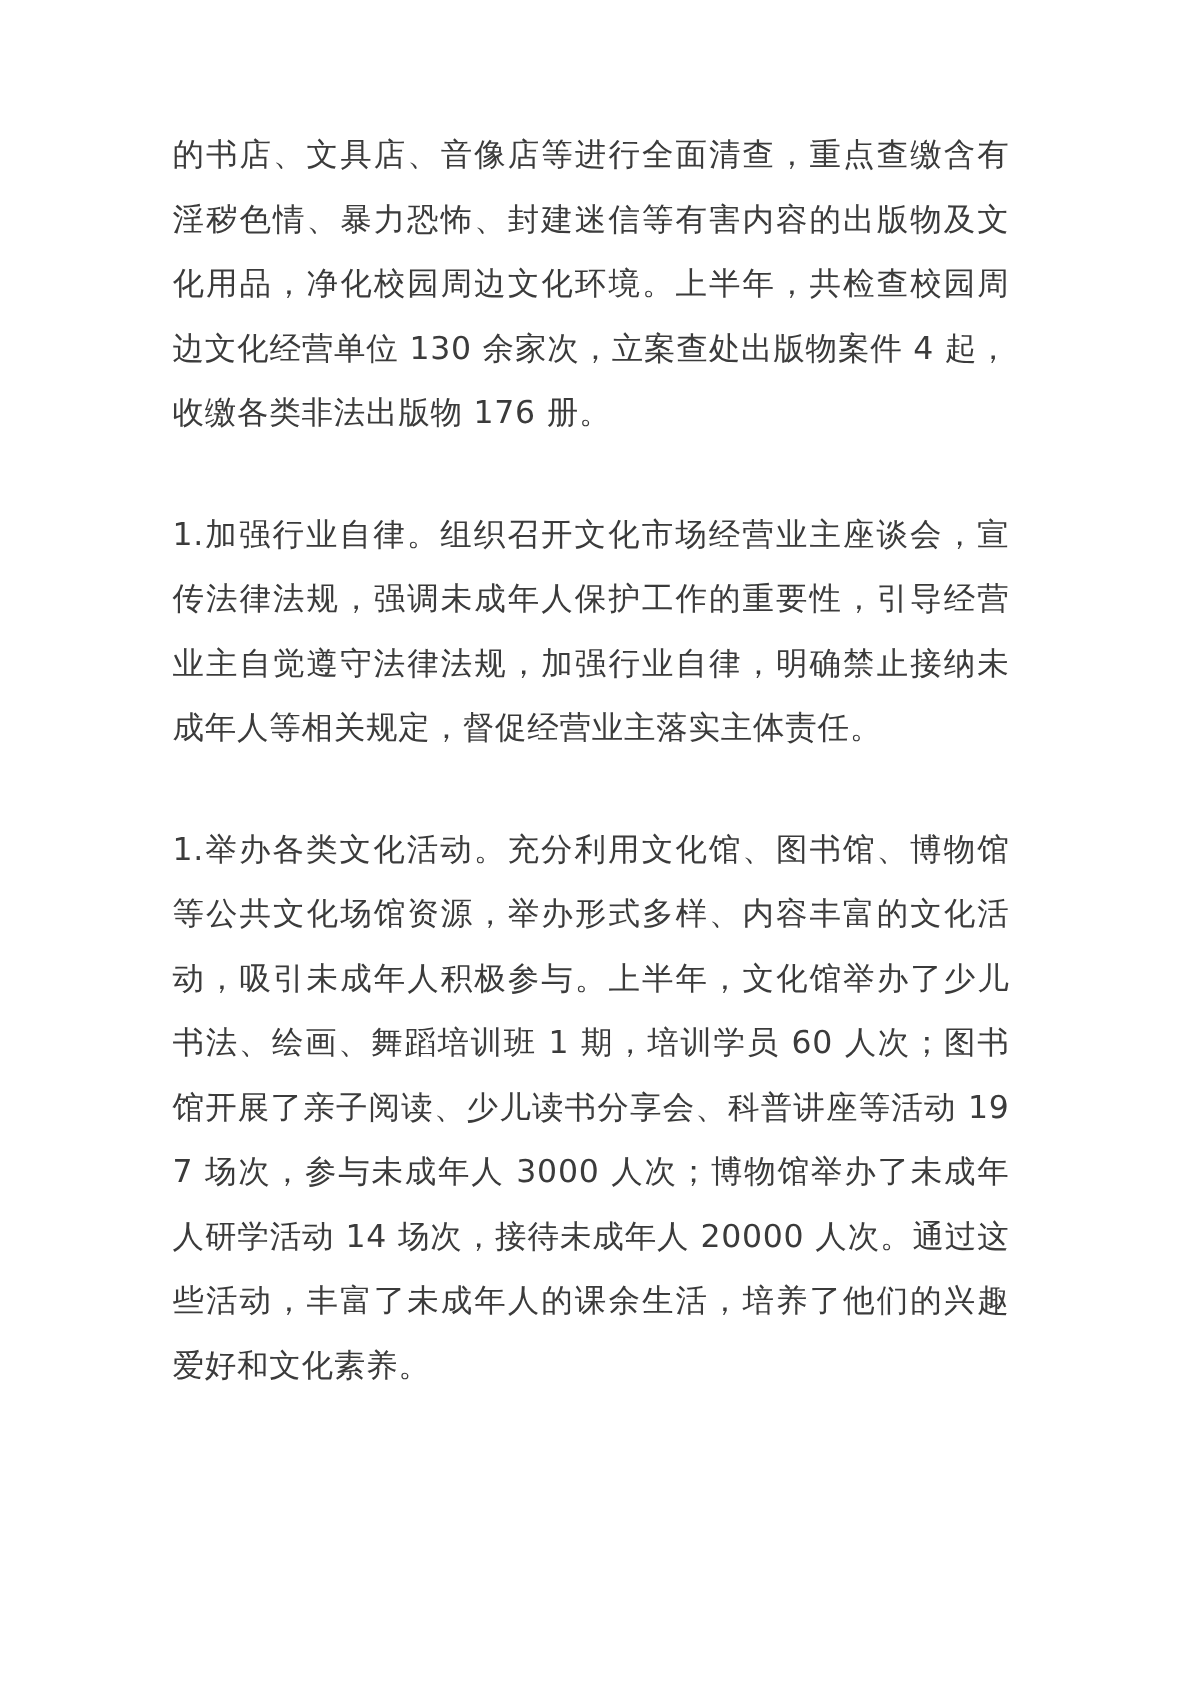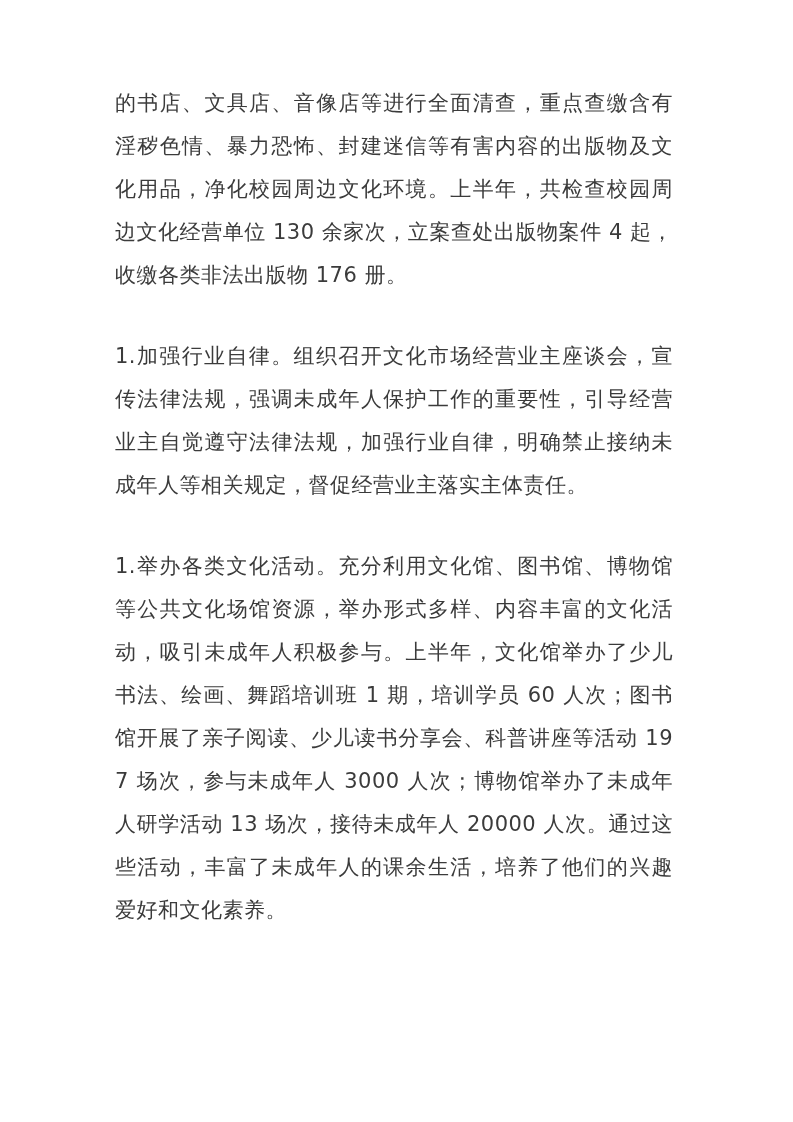--- a/index.html
+++ b/index.html
@@ -41,14 +41,14 @@
 </style>
 </head>
 <body>
 
 <div class="page">
   <p class="para">的书店、文具店、音像店等进行全面清查，重点查缴含有淫秽色情、暴力恐怖、封建迷信等有害内容的出版物及文化用品，净化校园周边文化环境。上半年，共检查校园周边文化经营单位 130 余家次，立案查处出版物案件 4 起，收缴各类非法出版物 176 册。</p>
 
   <p class="para">1.加强行业自律。组织召开文化市场经营业主座谈会，宣传法律法规，强调未成年人保护工作的重要性，引导经营业主自觉遵守法律法规，加强行业自律，明确禁止接纳未成年人等相关规定，督促经营业主落实主体责任。</p>
 
 
-  <p class="para">1.举办各类文化活动。充分利用文化馆、图书馆、博物馆等公共文化场馆资源，举办形式多样、内容丰富的文化活动，吸引未成年人积极参与。上半年，文化馆举办了少儿书法、绘画、舞蹈培训班 1 期，培训学员 60 人次；图书馆开展了亲子阅读、少儿读书分享会、科普讲座等活动 197 场次，参与未成年人 3000 人次；博物馆举办了未成年人研学活动 13 场次，接待未成年人 20000 人次。通过这些活动，丰富了未成年人的课余生活，培养了他们的兴趣爱好和文化素养。</p>
+  <p class="para">1.举办各类文化活动。充分利用文化馆、图书馆、博物馆等公共文化场馆资源，举办形式多样、内容丰富的文化活动，吸引未成年人积极参与。上半年，文化馆举办了少儿书法、绘画、舞蹈培训班 1 期，培训学员 60 人次；图书馆开展了亲子阅读、少儿读书分享会、科普讲座等活动 197 场次，参与未成年人 3000 人次；博物馆举办了未成年人研学活动 14 场次，接待未成年人 20000 人次。通过这些活动，丰富了未成年人的课余生活，培养了他们的兴趣爱好和文化素养。</p>
 </div>
 
 </body></html>

